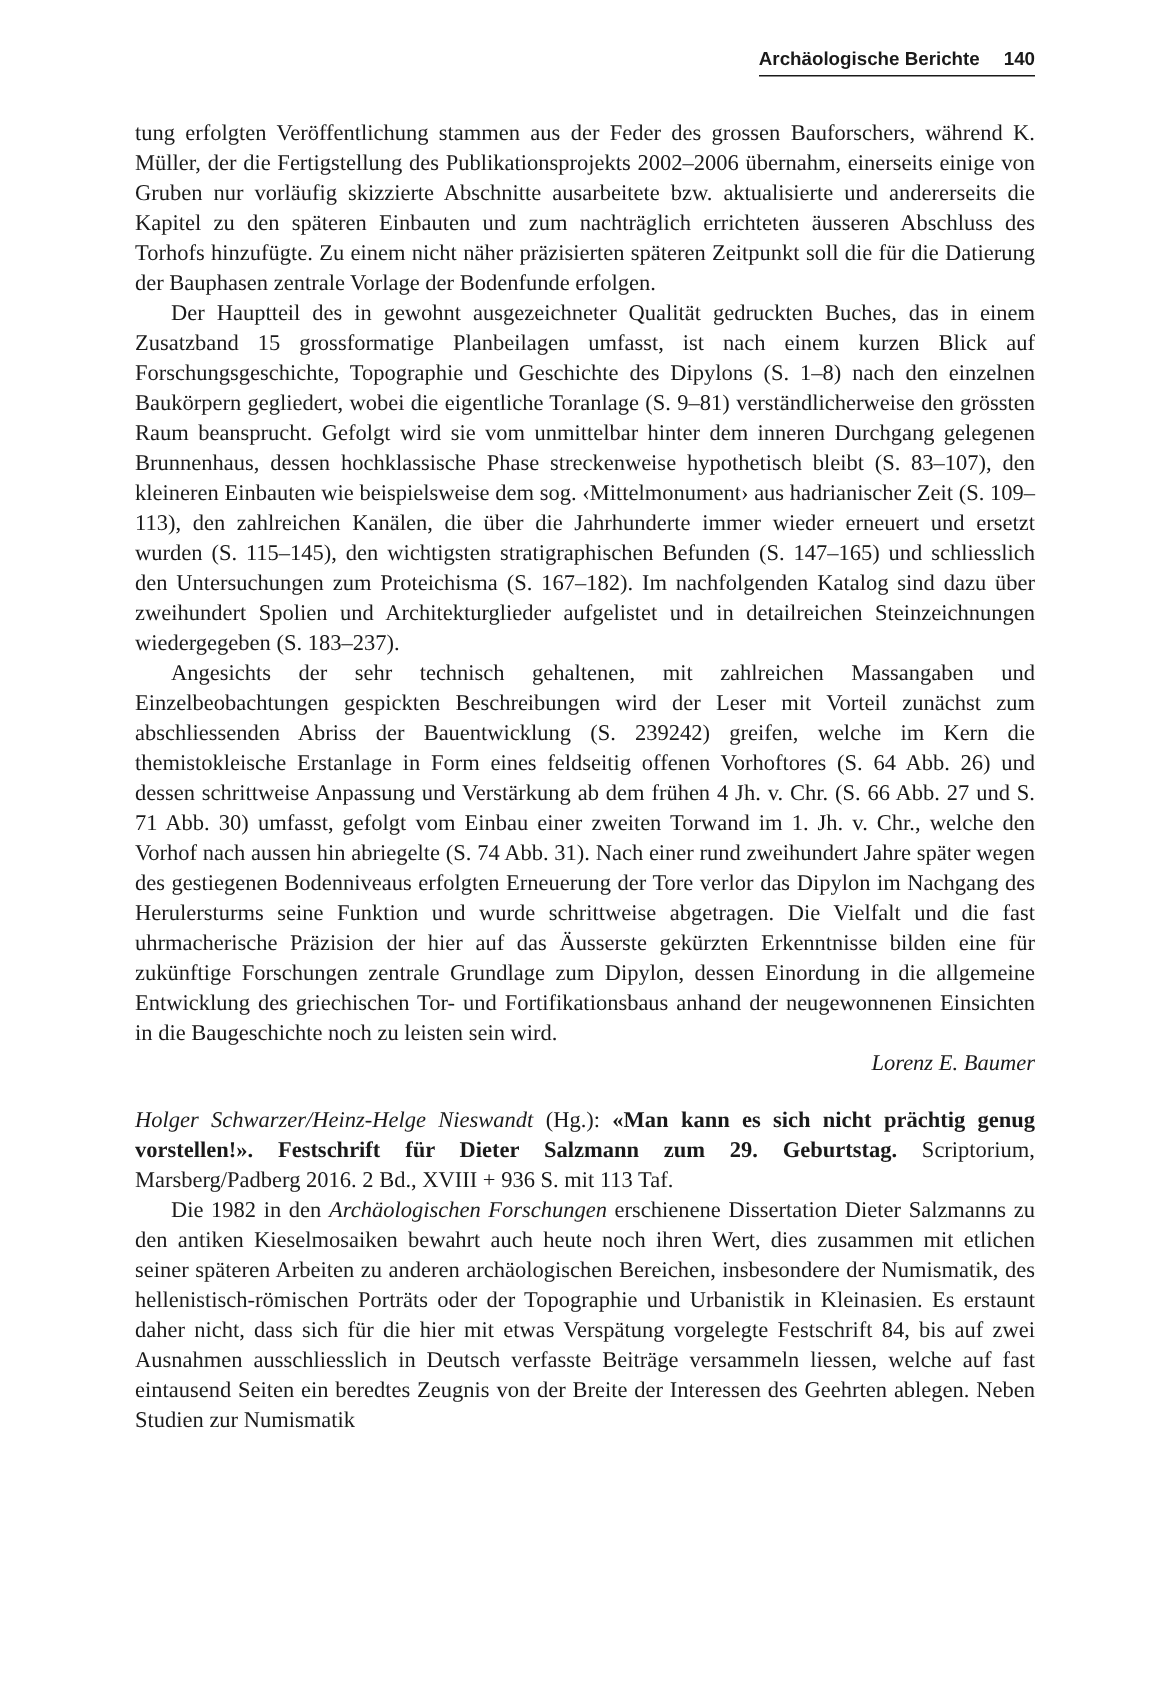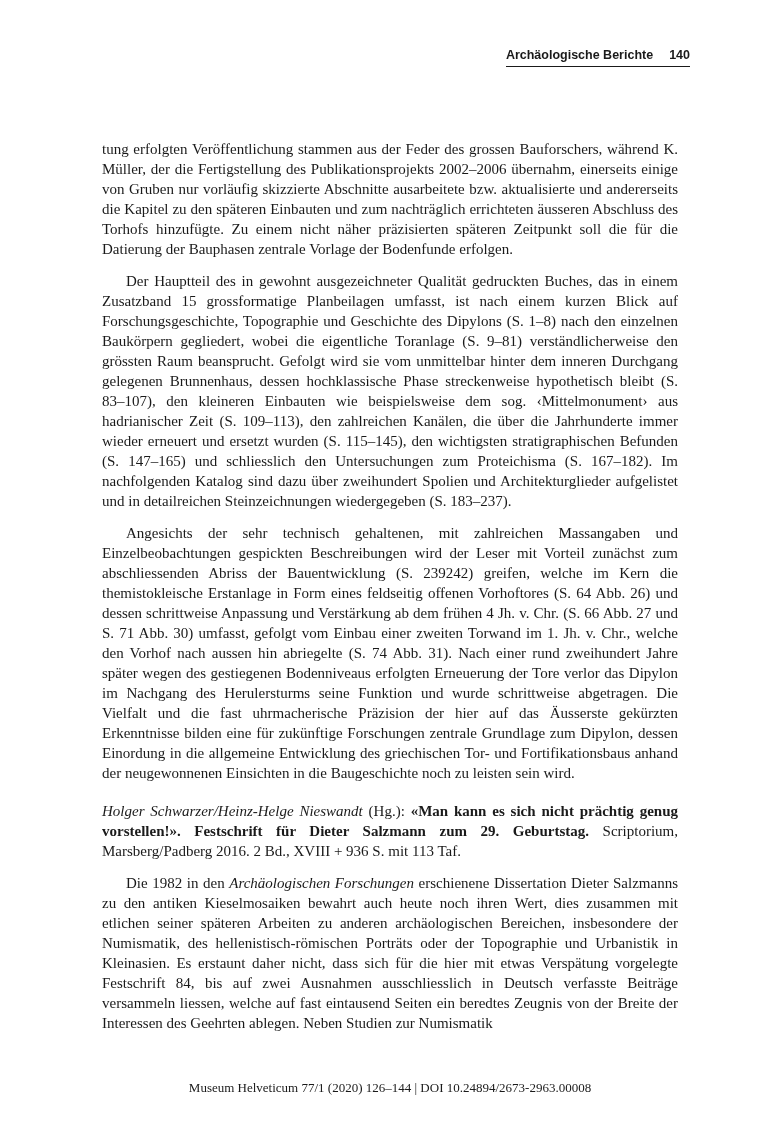--- a/index.html
+++ b/index.html
@@ -8,46 +8,45 @@
     background: #ffffff;
   }
   .page {
     position: relative;
     width: 782px;
     height: 1131px;
     box-sizing: border-box;
     margin: 0 auto;
     background: #ffffff;
     color: #1a1a1a;
-    padding: 48px 92px 34px 90px;
+    padding: 32px 92px 34px 90px;
     display: flex;
     flex-direction: column;
     font-family: "Liberation Serif", "DejaVu Serif", serif;
     overflow: hidden;
-    gap: 32px;
   }
   
   .running-head {
     display: flex;
     justify-content: flex-end;
     margin-bottom: 28px;
   }
   .running-head-inner {
     display: inline-flex;
     align-items: baseline;
     gap: 16px;
     font-family: "Liberation Sans", "DejaVu Sans", sans-serif;
     font-weight: bold;
     font-size: 12.5px;
     padding-bottom: 4px;
     border-bottom: 1px solid #1a1a1a;
   }
   
   .body-text {
-    margin: 12px;
+    margin: 0;
     font-size: 15px;
     line-height: 20px;
     text-align: justify;
     hyphens: auto;
     -webkit-hyphens: auto;
   }
   .indent {
     text-indent: 24px;
   }
   .italic { font-style: italic; }
@@ -81,24 +80,24 @@
         <span>140</span>
       </div>
   </header>
 
   <main>
 
     <section>
       <p class="body-text">tung erfolgten Veröffentlichung stammen aus der Feder des grossen Bauforschers, während K. Müller, der die Fertigstellung des Publikationsprojekts 2002–2006 übernahm, einerseits einige von Gruben nur vorläufig skizzierte Abschnitte ausarbeitete bzw. aktualisierte und andererseits die Kapitel zu den späteren Einbauten und zum nachträglich errichteten äusseren Abschluss des Torhofs hinzufügte. Zu einem nicht näher präzisierten späteren Zeitpunkt soll die für die Datierung der Bauphasen zentrale Vorlage der Bodenfunde erfolgen.</p>
       <p class="body-text indent">Der Hauptteil des in gewohnt ausgezeichneter Qualität gedruckten Buches, das in einem Zusatzband 15 grossformatige Planbeilagen umfasst, ist nach einem kurzen Blick auf Forschungsgeschichte, Topographie und Geschichte des Dipylons (S. 1–8) nach den einzelnen Baukörpern gegliedert, wobei die eigentliche Toranlage (S. 9–81) verständlicherweise den grössten Raum beansprucht. Gefolgt wird sie vom unmittelbar hinter dem inneren Durchgang gelegenen Brunnenhaus, dessen hochklassische Phase streckenweise hypothetisch bleibt (S. 83–107), den kleineren Einbauten wie beispielsweise dem sog. ‹Mittelmonument› aus hadrianischer Zeit (S. 109–113), den zahlreichen Kanälen, die über die Jahrhunderte immer wieder erneuert und ersetzt wurden (S. 115–145), den wichtigsten stratigraphischen Befunden (S. 147–165) und schliesslich den Untersuchungen zum Proteichisma (S. 167–182). Im nachfolgenden Katalog sind dazu über zweihundert Spolien und Architekturglieder aufgelistet und in detailreichen Steinzeichnungen wiedergegeben (S. 183–237).</p>
       <p class="body-text indent">Angesichts der sehr technisch gehaltenen, mit zahlreichen Massangaben und Einzelbeobachtungen gespickten Beschreibungen wird der Leser mit Vorteil zunächst zum abschliessenden Abriss der Bauentwicklung (S. 239242) greifen, welche im Kern die themistokleische Erstanlage in Form eines feldseitig offenen Vorhoftores (S. 64 Abb. 26) und dessen schrittweise Anpassung und Verstärkung ab dem frühen 4 Jh. v. Chr. (S. 66 Abb. 27 und S. 71 Abb. 30) umfasst, gefolgt vom Einbau einer zweiten Torwand im 1. Jh. v. Chr., welche den Vorhof nach aussen hin abriegelte (S. 74 Abb. 31). Nach einer rund zweihundert Jahre später wegen des gestiegenen Bodenniveaus erfolgten Erneuerung der Tore verlor das Dipylon im Nachgang des Herulersturms seine Funktion und wurde schrittweise abgetragen. Die Vielfalt und die fast uhrmacherische Präzision der hier auf das Äusserste gekürzten Erkenntnisse bilden eine für zukünftige Forschungen zentrale Grundlage zum Dipylon, dessen Einordung in die allgemeine Entwicklung des griechischen Tor- und Fortifikationsbaus anhand der neugewonnenen Einsichten in die Baugeschichte noch zu leisten sein wird.</p>
+      <p class="signature">Lorenz E. Baumer</p>
     </section>
 
     <section class="second-review">
       <p class="body-text heading-para"><span class="italic">Holger Schwarzer/Heinz-Helge Nieswandt</span><span> (Hg.): </span><strong>«Man kann es sich nicht prächtig genug vorstellen!». Festschrift für Dieter Salzmann zum 29. Geburtstag.</strong><span> Scriptorium, Marsberg/Padberg 2016. 2 Bd., XVIII + 936 S. mit 113 Taf.</span></p>
       <p class="body-text indent"><span>Die 1982 in den </span><span class="italic">Archäologischen Forschungen</span><span> erschienene Dissertation Dieter Salzmanns zu den antiken Kieselmosaiken bewahrt auch heute noch ihren Wert, dies zusammen mit etlichen seiner späteren Arbeiten zu anderen archäologischen Bereichen, insbesondere der Numismatik, des hellenistisch-römischen Porträts oder der Topographie und Urbanistik in Kleinasien. Es erstaunt daher nicht, dass sich für die hier mit etwas Verspätung vorgelegte Festschrift 84, bis auf zwei Ausnahmen ausschliesslich in Deutsch verfasste Beiträge versammeln liessen, welche auf fast eintausend Seiten ein beredtes Zeugnis von der Breite der Interessen des Geehrten ablegen. Neben Studien zur Numismatik</span></p>
     </section>
 
   </main>
 
-  <footer class="page-footer"><span>Museum Helveticum 77/1 (2020) 126–144 </span><span>| </span><span>DOI 10.24894/2673-2963.00008</span></footer>
 
 </div>
 
 </body></html>

